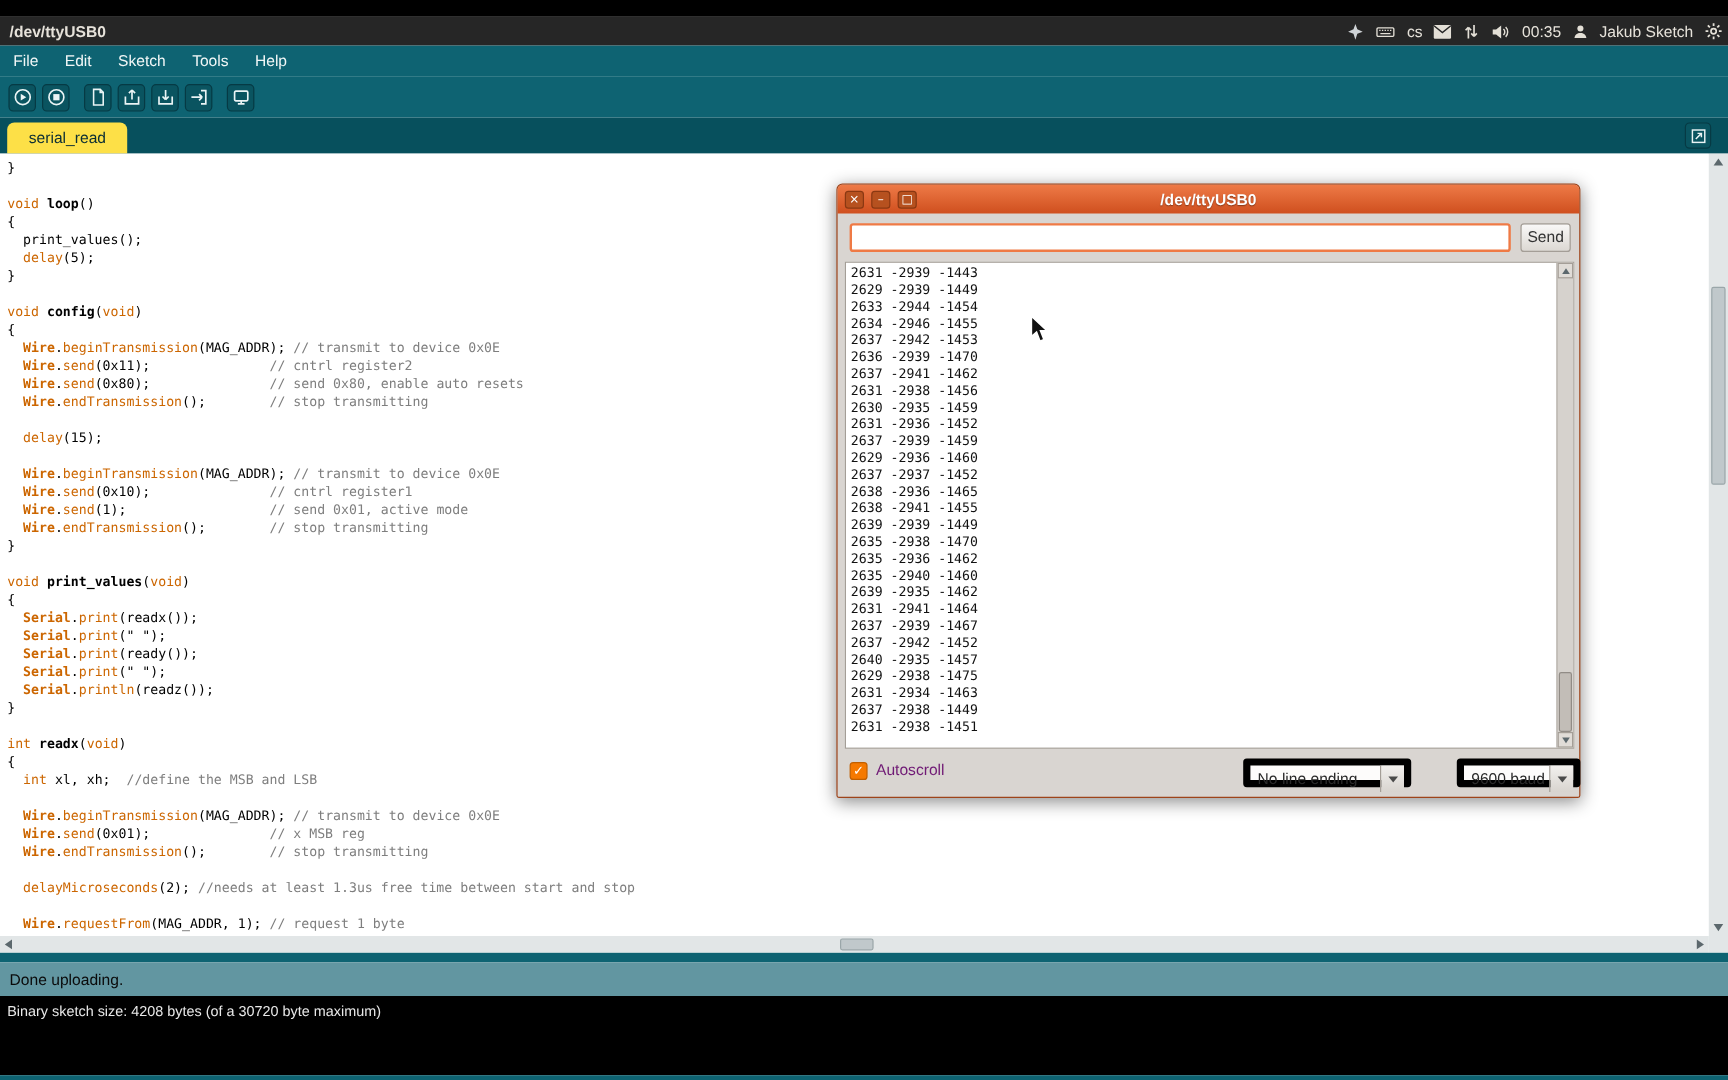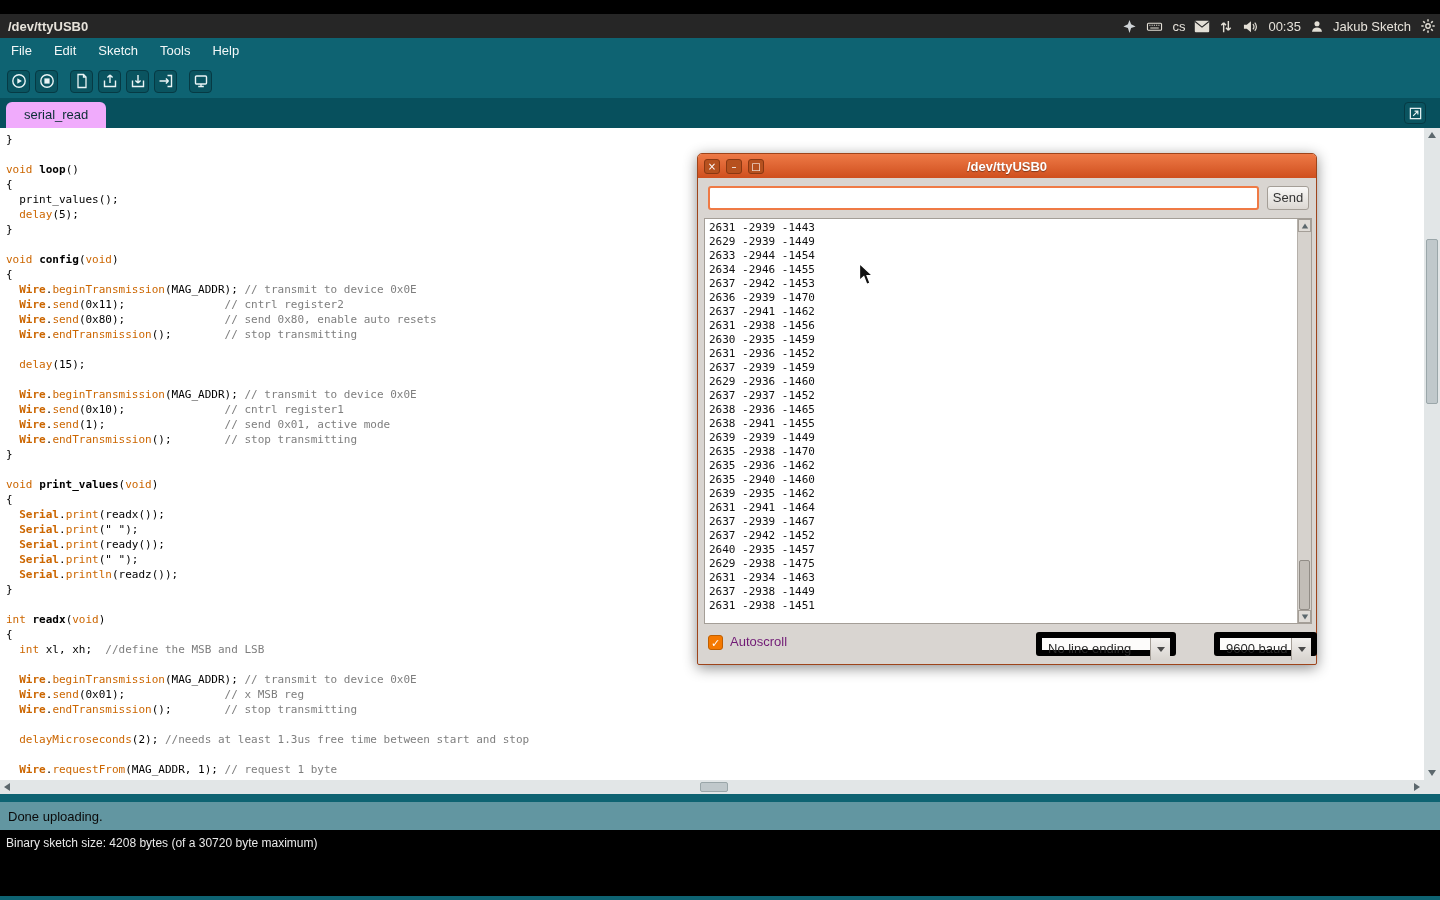--- a/index.html
+++ b/index.html
@@ -25,21 +25,21 @@
              background:#0e6372; display:flex; align-items:center; }
   .tb-btn { width:23px; height:23px; margin-left:5px; background:#0a5460;
             border:1px solid #063a44; border-radius:4px; display:flex;
             align-items:center; justify-content:center; }
   .tb-btn.first { margin-left:7px; }
   .tb-btn.group { margin-left:12px; }
   .tb-btn svg { display:block; }
 
   .tab-bar { position:absolute; left:0; top:84px; width:1440px; height:30px; background:#07505d; }
   .tab { position:absolute; left:6px; bottom:0; height:26px; padding:0 18px;
-         background:#f0abfc; color:#0b2e34; font-size:13px; line-height:26px;
+         background:#fde047; color:#0b2e34; font-size:13px; line-height:26px;
          border-radius:6px 6px 0 0; }
   .tab-bar-btn { position:absolute; right:14px; top:4px; width:22px; height:22px;
                  background:#0a5460; border:1px solid #063a44; border-radius:4px;
                  display:flex; align-items:center; justify-content:center; }
 
   
   .editor { position:absolute; left:0; top:114px; width:1424px; height:652px;
             background:#ffffff; overflow:hidden; }
   .code { font-family:"DejaVu Sans Mono","Liberation Mono",monospace; font-size:11px;
           line-height:15px; padding:4px 0 0 6px; white-space:pre; }

